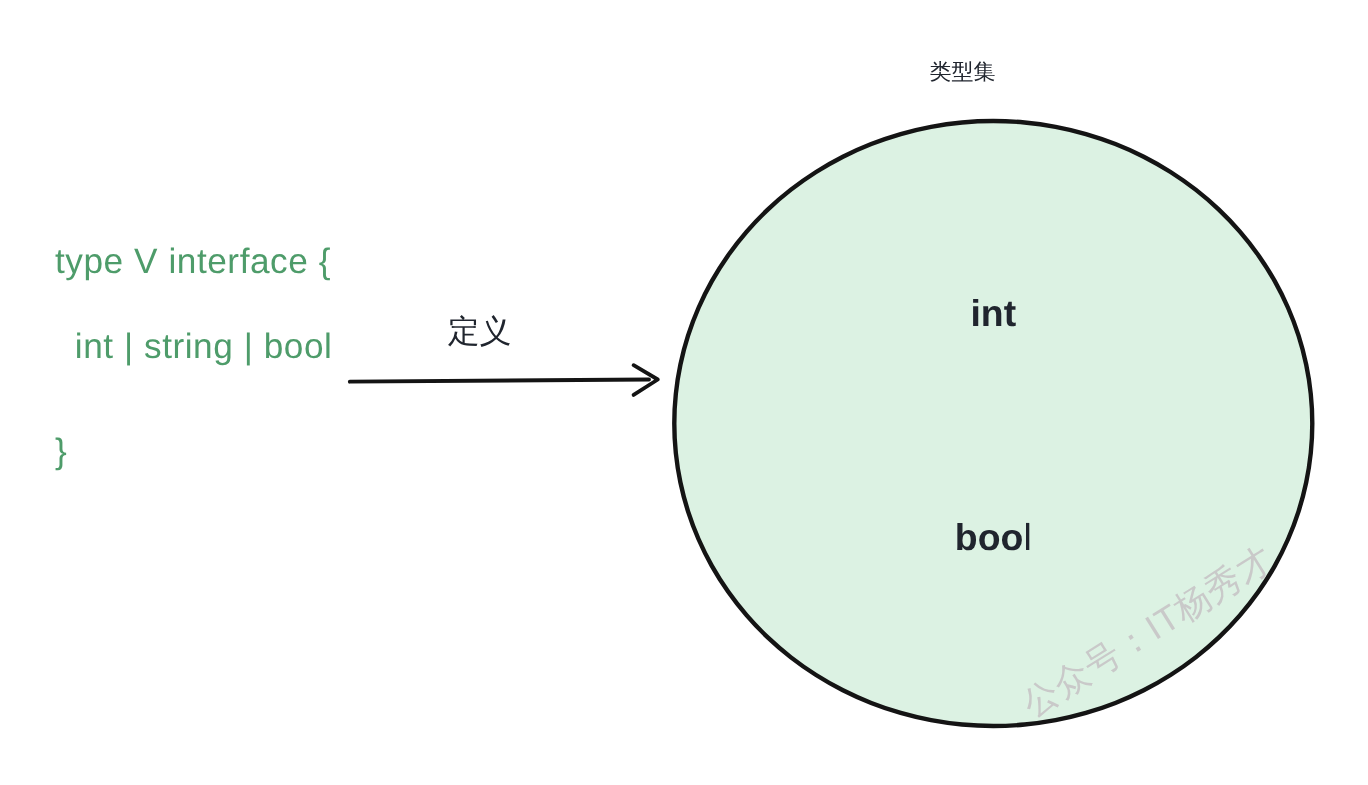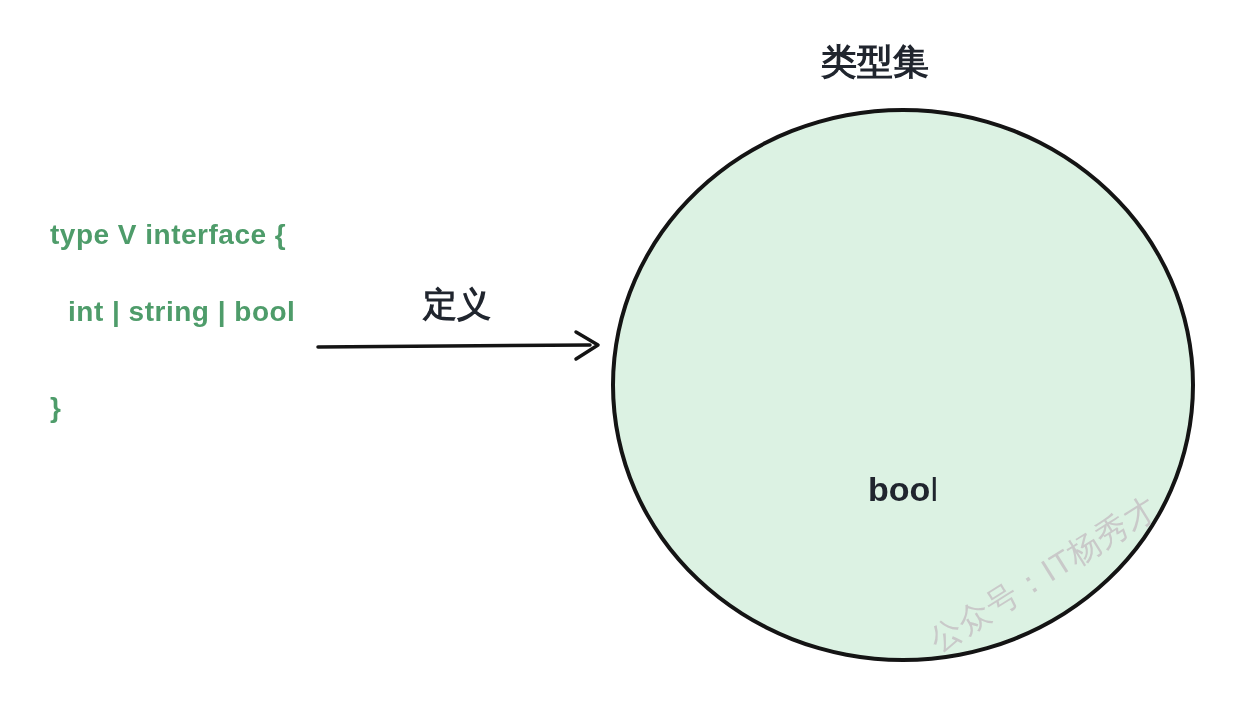--- a/index.html
+++ b/index.html
@@ -14,37 +14,37 @@
   body { font-family: "Liberation Sans", sans-serif; }
   .canvas {
     position: relative;
     width: 1244px;
     height: 714px;
     background: #ffffff;
     overflow: hidden;
   }
   .code-line {
     position: absolute;
-    font-weight: 700;
-    font-size: 28px;
+    font-weight: 400;
+    font-size: 32px;
     color: var(--green);
     white-space: pre;
     letter-spacing: 0.5px;
   }
   .code-line-1 { left: 50px;  top: 219px; }
   .code-line-2 { left: 68px;  top: 296px; }
   .code-line-3 { left: 50px;  top: 392px; }
 
   .arrow-label {
     position: absolute;
-    left: 457px;
+    left: 436px;
     top: 282px;
     transform: translateX(-50%);
-    font-size: 34px;
-    font-weight: 700;
+    font-size: 29px;
+    font-weight: 400;
     color: var(--dark);
     white-space: nowrap;
   }
   .arrow-svg {
     position: absolute;
     left: 310px;
     top: 328px;
     width: 300px;
     height: 38px;
   }
@@ -55,24 +55,24 @@
     top: 108px;
     width: 584px;
     height: 554px;
     border: 4px solid var(--stroke);
     border-radius: 50%;
     background: var(--circle-fill);
   }
   .type-set-title {
     position: absolute;
     left: 875px;
-    top: 38px;
+    top: 52px;
     transform: translateX(-50%);
-    font-size: 36px;
-    font-weight: 700;
+    font-size: 20px;
+    font-weight: 400;
     color: var(--dark);
     white-space: nowrap;
   }
   .circle-item {
     position: absolute;
     left: 611px;
     width: 584px;
     text-align: center;
     font-size: 34px;
     font-weight: 700;
@@ -110,17 +110,18 @@
 
   <div class="arrow-label">定义</div>
   <svg class="arrow-svg" viewBox="0 0 300 38" aria-hidden="true">
     <line x1="8" y1="19" x2="280" y2="17" stroke="#141414" stroke-width="3.5" stroke-linecap="round"></line>
     <polyline points="266,4 288,17 266,31" fill="none" stroke="#141414" stroke-width="3.5" stroke-linecap="round" stroke-linejoin="round"></polyline>
   </svg>
 
   <div class="type-set-title">类型集</div>
   <div class="type-set-circle"></div>
 
+  <div class="circle-item circle-item-0"><span>int</span><span class="suffix"></span></div>
   <div class="circle-item circle-item-2"><span>boo</span><span class="suffix">l</span></div>
 
   <div class="watermark">公众号：IT杨秀才</div>
 
 </div>
 
 </body></html>

